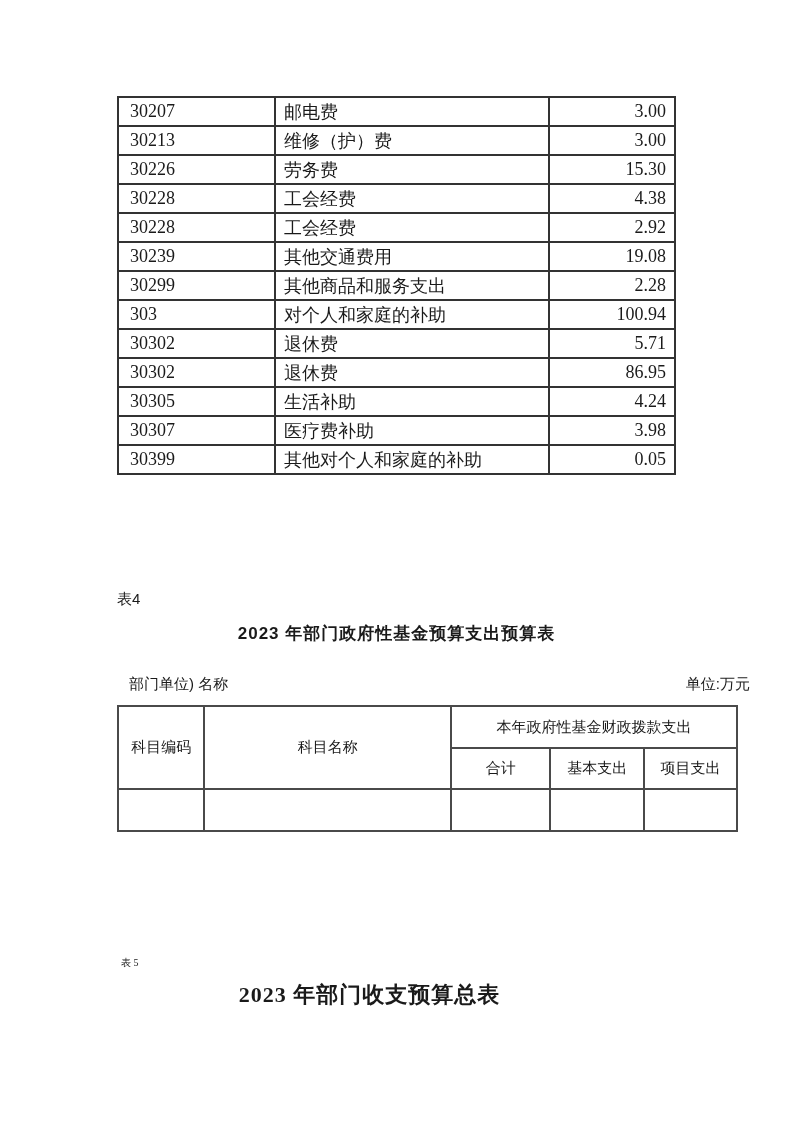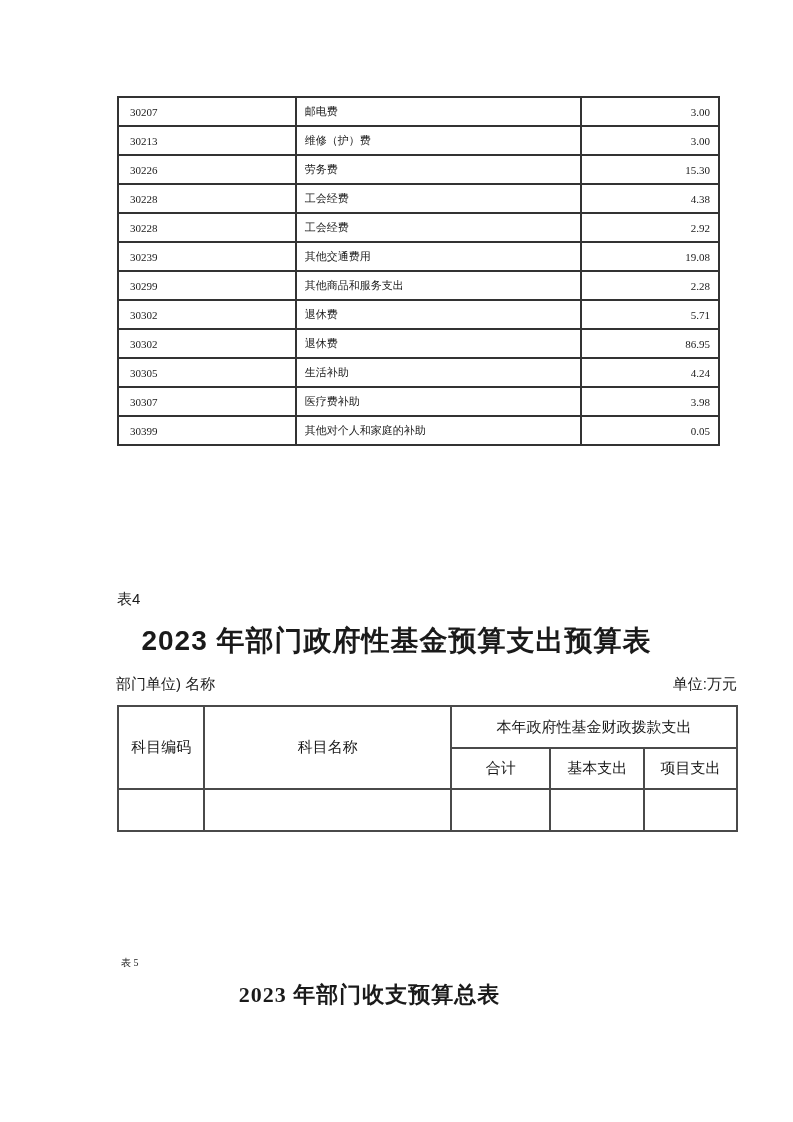--- a/index.html
+++ b/index.html
@@ -10,46 +10,46 @@
     margin:0 auto;
     overflow:hidden;
     color:#1a1a1a;
   }
   .serif{font-family:"Liberation Serif","DejaVu Serif",serif;}
   .sans{font-family:"Liberation Sans","DejaVu Sans",sans-serif;}
 
   
   table.t1{
     position:absolute;left:117px;top:96px;
-    width:603px;
+    width:559px;
     border-collapse:collapse;
     font-family:"Liberation Serif","DejaVu Serif",serif;
-    font-size:11px;
+    font-size:18px;
   }
   table.t1 td{
     border:2px solid #333333;
     height:27px;
     vertical-align:middle;
     padding:0 8px;
     white-space:nowrap;
   }
   table.t1 td.code{width:162px;padding-left:11px;}
   table.t1 td.name{width:273px;}
   table.t1 td.amt{width:124px;text-align:right;}
   table.t1 tr.thick td{border-bottom-width:4px;}
 
   
   .label4{position:absolute;left:117px;top:590px;font-size:15px;}
   .title4{
     position:absolute;left:0;top:622px;width:793px;
-    text-align:center;font-size:28px;font-weight:bold;
+    text-align:center;font-size:17px;font-weight:bold;
     letter-spacing:1px;
   }
   .unit-row{
-    position:absolute;left:116px;top:675px;width:621px;
+    position:absolute;left:129px;top:675px;width:621px;
     display:flex;justify-content:space-between;
     font-size:15px;
   }
 
   table.t2{
     position:absolute;left:117px;top:705px;
     width:621px;
     border-collapse:collapse;
     font-family:"Liberation Sans","DejaVu Sans",sans-serif;
     font-size:15px;
@@ -119,20 +119,25 @@
         <td class="code">30239</td>
         <td class="name">其他交通费用</td>
         <td class="amt">19.08</td>
       </tr>
       <tr>
         <td class="code">30299</td>
         <td class="name">其他商品和服务支出</td>
         <td class="amt">2.28</td>
       </tr>
       <tr>
+        <td class="code">303</td>
+        <td class="name">对个人和家庭的补助</td>
+        <td class="amt">100.94</td>
+      </tr>
+      <tr>
         <td class="code">30302</td>
         <td class="name">退休费</td>
         <td class="amt">5.71</td>
       </tr>
       <tr>
         <td class="code">30302</td>
         <td class="name">退休费</td>
         <td class="amt">86.95</td>
       </tr>
       <tr>

